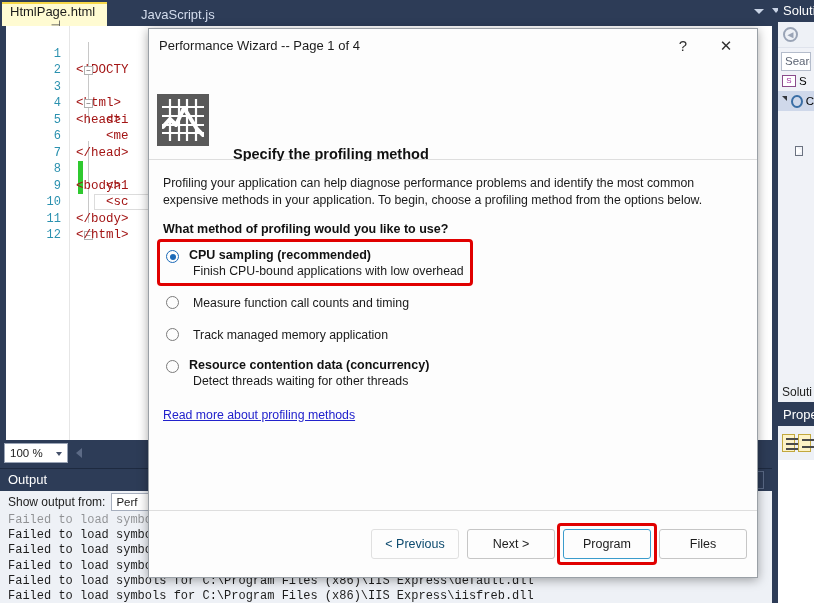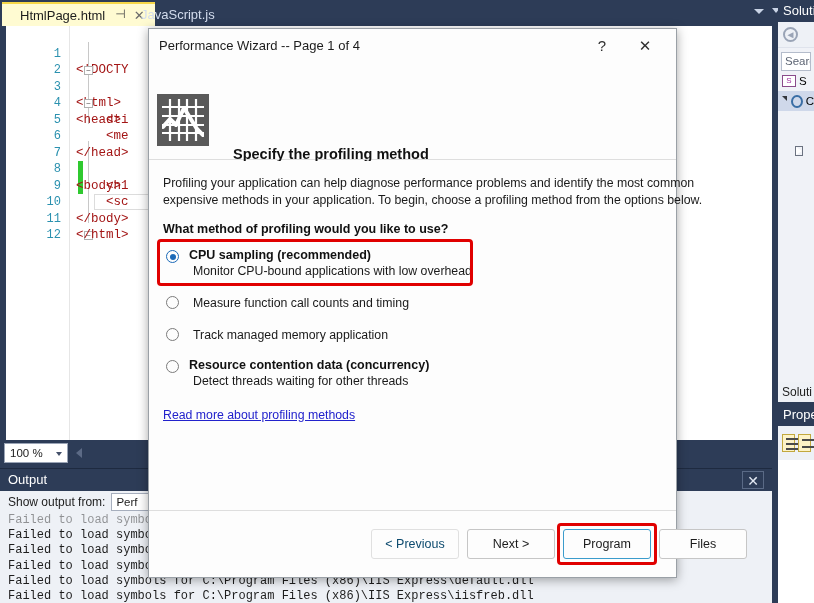--- a/index.html
+++ b/index.html
@@ -26,21 +26,22 @@
     position: absolute; top: 2px; height: 24px;
     display: flex; align-items: center;
     font-size: 13px; padding: 0 6px;
     white-space: nowrap;
   }
   .tab-active {
     left: 2px;
     background: #fffbd2;
     color: #1c1c1c;
     border-top: 2px solid #f6d748;
-    padding-left: 18px;
+    padding-left: 8px;
+    flex-direction: column;
   }
   .tab-active .tab-label { padding-right: 6px; }
   .tab-pin {
     font-size: 12px; color: #4b4b4b; padding: 0 4px;
     transform: translateY(-1px);
   }
   .tab-close {
     font-size: 13px; color: #6c6c6c; padding: 0 4px;
   }
   .tab-inactive {
@@ -297,21 +298,21 @@
   .strip-caret-1 {
     position: absolute; left: 0px; top: 8px;
     width: 0; height: 0;
     border-left: 4px solid transparent;
     border-right: 4px solid transparent;
     border-top: 5px solid #c9d4e6;
   }
 
   
   .dialog {
-    position: absolute; left: 148px; top: 28px; width: 529px; height: 550px;
+    position: absolute; left: 148px; top: 28px; width: 610px; height: 550px;
     background: #fdfdfd;
     border: 1px solid #9aa0a6;
     box-shadow: 0 2px 10px rgba(0,0,0,0.35);
   }
   .dlg-title {
     position: absolute; left: 0; top: 0; width: 100%; height: 33px;
     font-size: 13px; color: #1c1c1c;
     line-height: 33px; padding-left: 10px;
     background: #fdfdfd;
   }
@@ -603,21 +604,21 @@
 
     <div class="dlg-body">
       <div class="dlg-intro">Profiling your application can help diagnose performance problems and identify the most common expensive methods in your application. To begin, choose a profiling method from the options below.</div>
       <div class="dlg-question">What method of profiling would you like to use?</div>
 
       <div class="opt-list">
 
         <div class="opt">
           <span class="radio checked"></span>
           <div class="opt-label">CPU sampling (recommended)</div>
-          <div class="opt-desc">Monitor CPU-bound applications with low overhead</div>
+          <div class="opt-desc">Finish CPU-bound applications with low overhead</div>
           <div class="hilite-opt"></div>
         </div>
 
         <div class="opt">
           <span class="radio"></span>
           <div class="opt-desc">Measure function call counts and timing</div>
         </div>
 
         <div class="opt">
           <span class="radio"></span>

